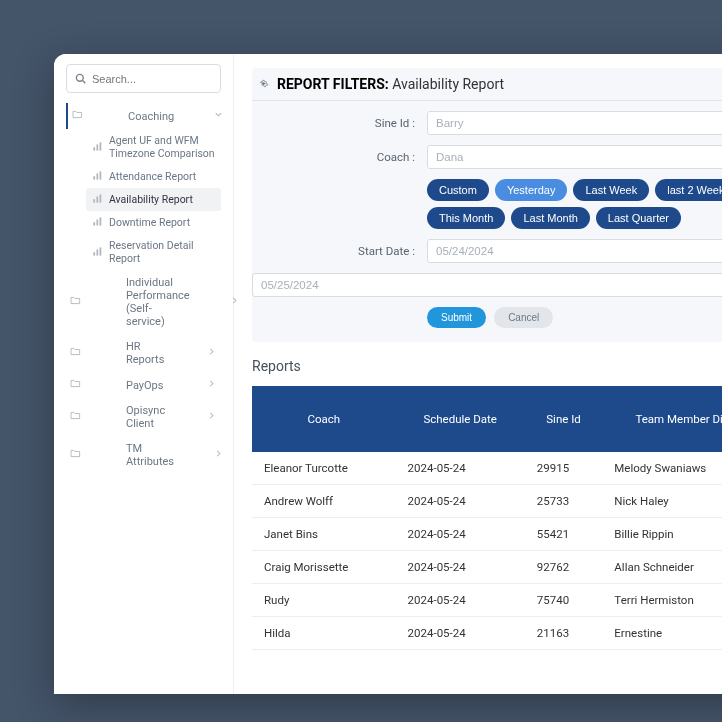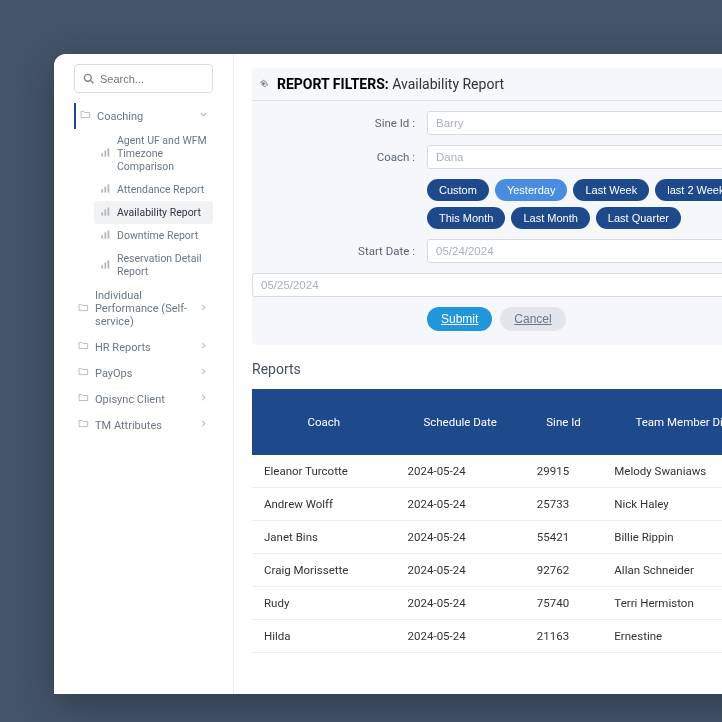--- a/index.html
+++ b/index.html
@@ -18,21 +18,21 @@
   height: 640px;
   background: #fff;
   border-radius: 12px 0 0 0;
   box-shadow: 0 10px 40px rgba(0,0,0,0.3);
   overflow: hidden;
   display: flex;
 }
 .sidebar {
   width: 180px;
   border-right: 1px solid #eceef0;
-  padding: 10px 20px;
+  padding: 10px 12px;
   background: #fff;
   flex-shrink: 0;
 }
 .search-box {
   display: flex;
   align-items: center;
   border: 1px solid #d8dce0;
   border-radius: 4px;
   padding: 4px 8px;
   margin-bottom: 10px;
@@ -48,20 +48,21 @@
 .nav-group {
   font-size: 11px;
 }
 .nav-folder {
   display: flex;
   align-items: center;
   padding: 6px 4px;
   color: #6b7785;
   cursor: pointer;
   position: relative;
+  gap: 39px;
 }
 .nav-folder.expanded {
   border-left: 2px solid #1e4a8c;
 }
 .nav-folder .chev {
   margin-left: auto;
   color: #b0b6bd;
 }
 .nav-folder .folder-icon {
   margin-right: 6px;
@@ -150,26 +151,25 @@
   border: none;
 }
 .pill.selected {
   background: #4a8de0;
 }
 .btn-row {
   display: flex;
   gap: 8px;
 }
 .btn {
-  font-size: 12px;
+  font-size: 10px;
   padding: 5px 14px;
   border-radius: 14px;
   border: none;
   cursor: pointer;
-  text-decoration: underline;
 }
 .btn.primary { background: #2196db; color: #fff; }
 .btn.secondary { background: #e2e6ea; color: #6b7785; }
 .reports-title {
   font-size: 14px;
   color: #46505c;
   margin: 16px 0 12px 0;
 }
 table {
   width: 100%;

